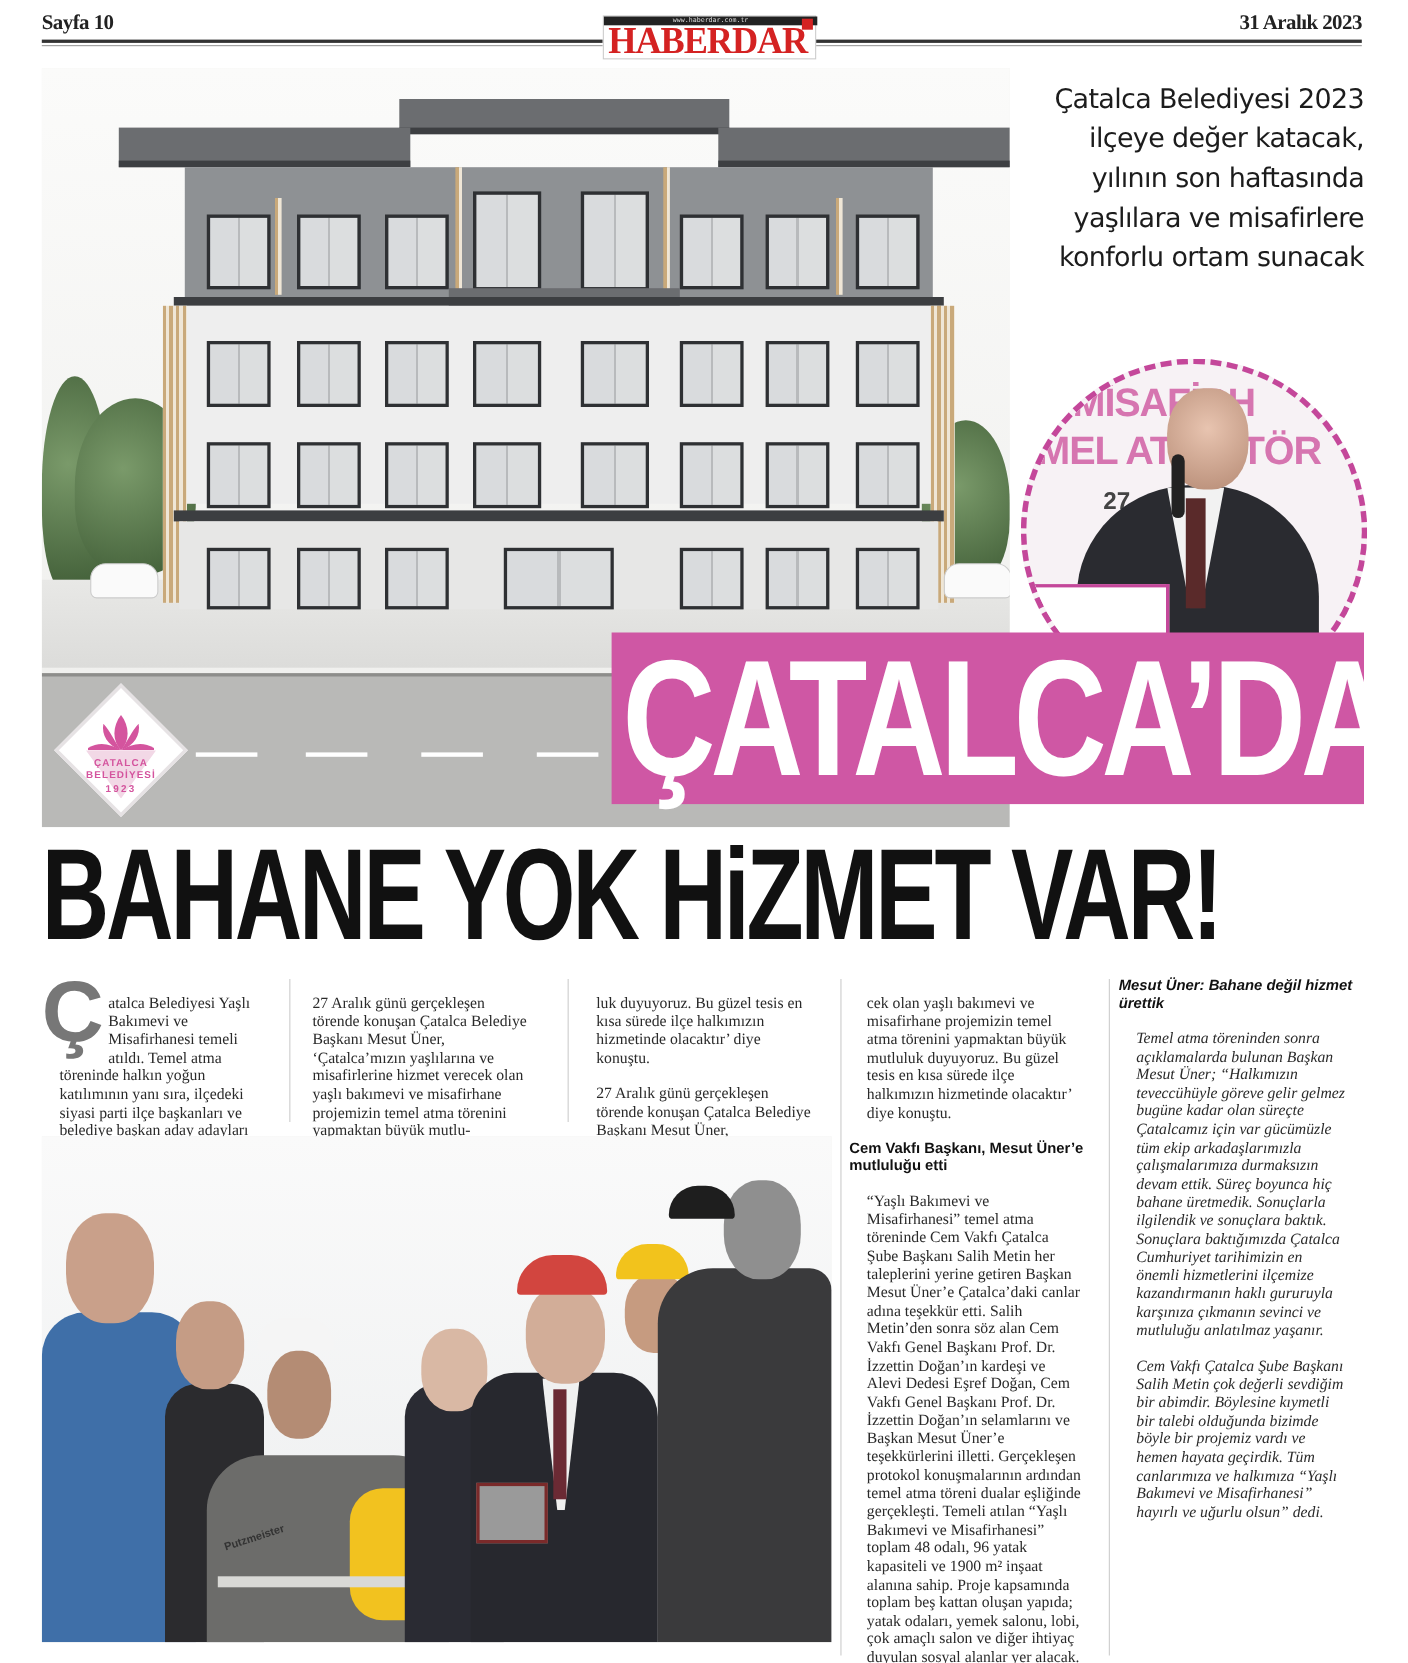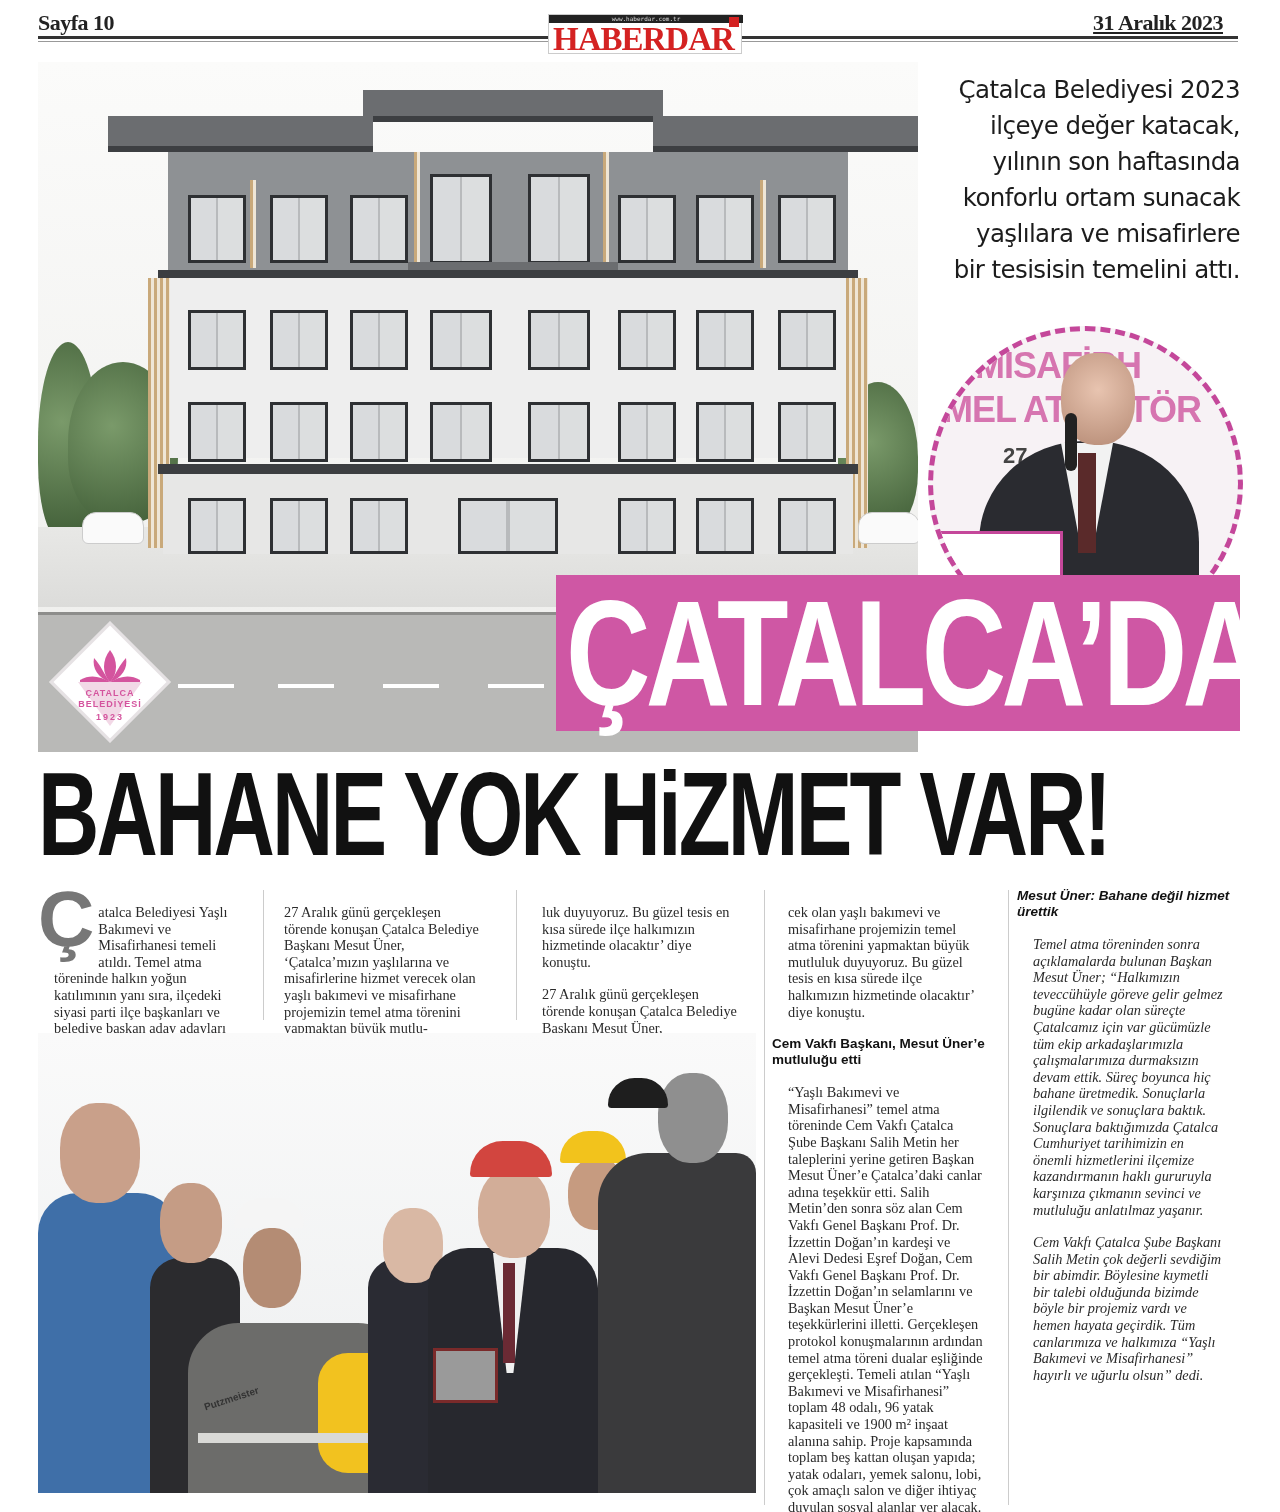--- a/index.html
+++ b/index.html
@@ -1,22 +1,22 @@
 <!DOCTYPE html>
 <html><head>
 <meta charset="utf-8">
 <style>
   * { box-sizing: border-box; margin: 0; padding: 0; }
   html, body { width: 1280px; height: 1512px; background: #ffffff; overflow: hidden; }
   body { position: relative; font-family: "Liberation Serif", serif; color: #222; }
 
   
-  .hdr-left, .hdr-right { position: absolute; top: 10px; font-family: "Liberation Serif", serif; font-weight: bold; font-size: 22px; color: #222; letter-spacing: -0.5px; }
+  .hdr-left, .hdr-right { position: absolute; top: 10px; font-family: "Liberation Serif", serif; font-weight: bold; font-size: 19px; color: #222; letter-spacing: -0.5px; }
   .hdr-left { left: 38px; }
-  .hdr-right { right: 57px; text-decoration: underline; }
+  .hdr-right { right: 42px; }
   .hdr-rule { position: absolute; top: 36px; height: 3px; background: #333; }
   .hdr-rule.l { left: 38px; width: 510px; }
   .hdr-rule.r { left: 742px; width: 496px; }
   .hdr-rule-thin { position: absolute; top: 41px; height: 1px; background: #999; }
   .hdr-rule-thin.l { left: 38px; width: 510px; }
   .hdr-rule-thin.r { left: 742px; width: 496px; }
   .masthead { position: absolute; left: 548px; top: 14px; width: 194px; height: 40px; background: #fff; border: 1px solid #ccc; }
   .masthead .url { position: absolute; left: 0; top: 0; width: 194px; height: 8px; background: #222; color: #ddd; font-family: "DejaVu Sans Mono", monospace; font-size: 6px; text-align: center; line-height: 8px; }
   .masthead .name { position: absolute; left: 4px; top: 6px; font-family: "Liberation Serif", serif; font-weight: bold; font-size: 33px; color: #d42222; letter-spacing: -1px; line-height: 34px; transform: scaleY(1.05); }
   .masthead .mark { position: absolute; right: 2px; top: 2px; width: 10px; height: 10px; background: #d42222; }
@@ -188,23 +188,22 @@
   </svg>
   <div class="t1">ÇATALCA</div>
   <div class="t1 t2">BELEDİYESİ</div>
   <div class="t1 t3">1923</div>
 </div>
 
 <div class="deck">
   <span>Çatalca Belediyesi 2023</span>
   <span>ilçeye değer katacak,</span>
   <span>yılının son haftasında</span>
+  <span>yaşlılara ve misafirlere</span>
   <span>konforlu ortam sunacak</span>
-  <span>yaşlılara ve misafirlere</span>
-  <span>bir tesisisin temelini attı.</span>
 </div>
 
 <div class="circle">
   <div class="banner-text" style="top:14px;">E MİSAFİRH</div>
   <div class="banner-text" style="top:58px;">MEL ATMA TÖR</div>
   <div class="date">27</div>
   <div class="man-body"></div>
   <div class="shirt"></div>
   <div class="tie"></div>
   <div class="man-head"></div>

